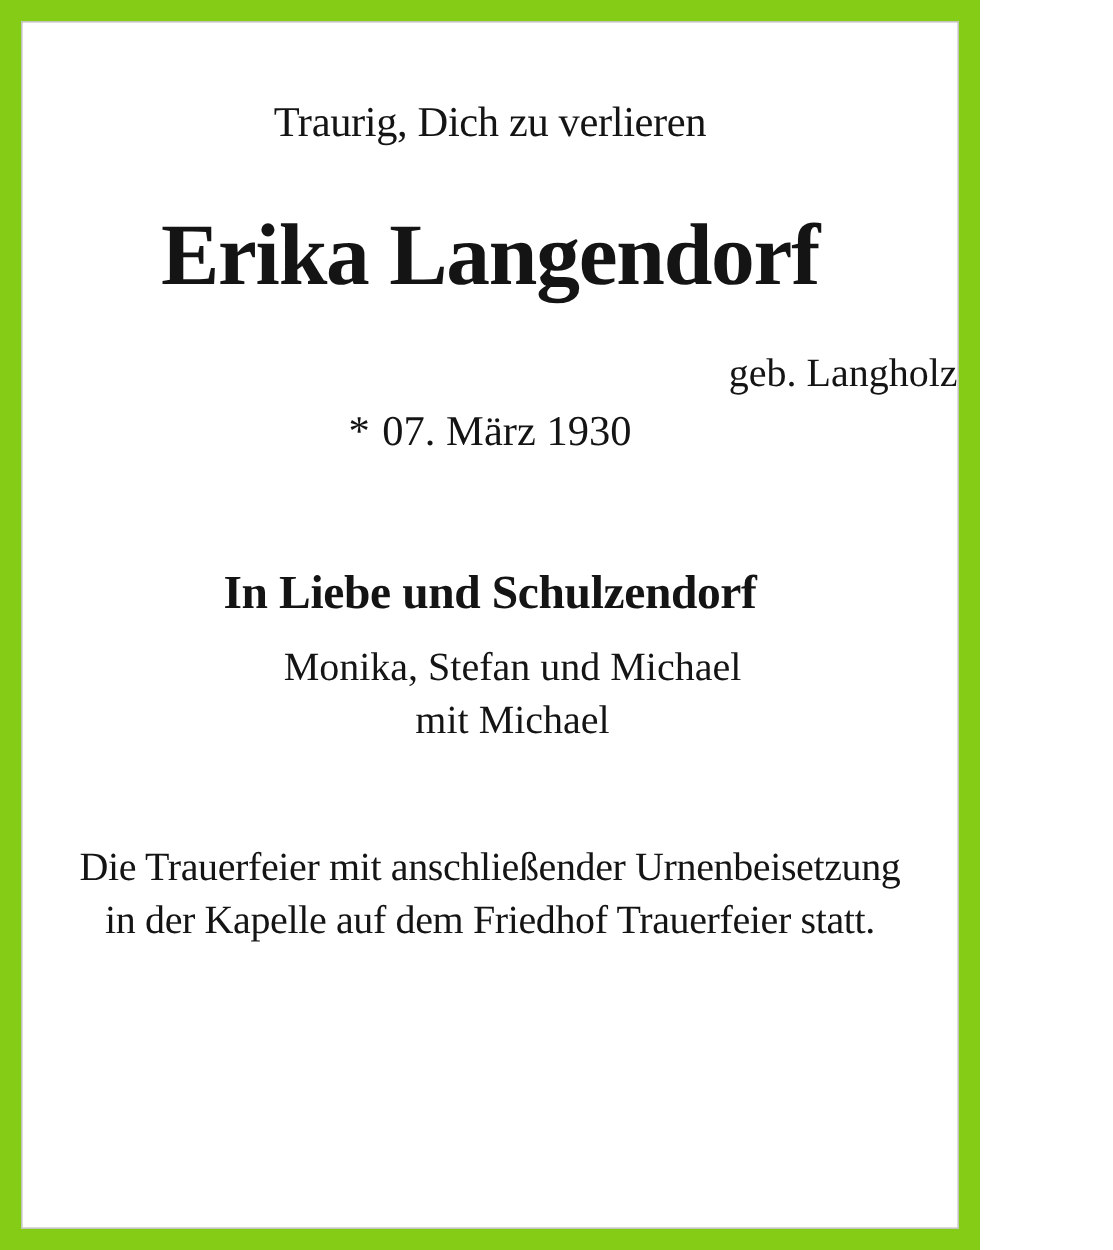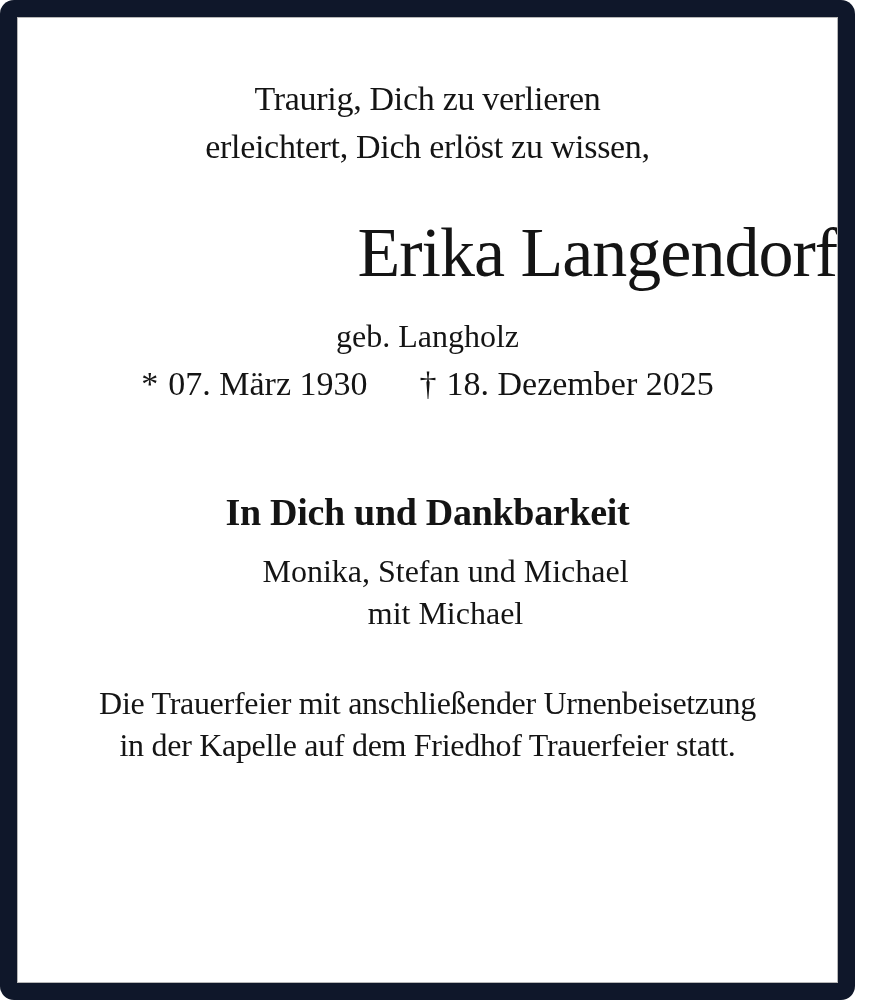--- a/index.html
+++ b/index.html
@@ -5,25 +5,24 @@
   html, body {
     margin: 0;
     padding: 0;
     width: 890px;
     height: 1000px;
     background: #ffffff;
     font-family: "Liberation Serif", serif;
   }
   .frame {
     box-sizing: border-box;
-    width: 855px;
+    width: 784px;
     height: 1000px;
-    background: #0f172a;
+    background: #84cc16;
     padding: 17px;
-    border-radius: 14px;
   }
   .inner {
     box-sizing: border-box;
     width: 100%;
     height: 100%;
     background: #ffffff;
     border: 1px solid #b7b7b7;
     color: #141414;
     text-align: center;
     overflow: hidden;
@@ -31,28 +30,28 @@
   .epitaph {
     margin-top: 57px;
     font-size: 34px;
     line-height: 48px;
     letter-spacing: -0.3px;
   }
   .name {
     margin: 43px 0 0 0;
     font-size: 70px;
     line-height: 78px;
-    font-weight: normal;
+    font-weight: bold;
     letter-spacing: -1px;
-    text-align: right;
   }
   .maiden {
-    margin-top: 24px;
+    margin-top: 34px;
     font-size: 32px;
     line-height: 40px;
+    text-align: right;
   }
   .dates {
     margin-top: 6px;
     font-size: 34px;
     line-height: 44px;
     display: flex;
     justify-content: center;
     gap: 52px;
   }
   .dates .sym {
@@ -66,51 +65,47 @@
     font-weight: bold;
     letter-spacing: -0.3px;
   }
   .mourners {
     margin-top: 14px;
     font-size: 32px;
     line-height: 42px;
     margin-left: 36px;
   }
   .funeral {
-    margin-top: 48px;
+    margin-top: 76px;
     font-size: 32px;
     line-height: 42px;
     letter-spacing: -0.3px;
   }
 </style>
 </head>
 <body>
 
 <div class="frame">
   <div class="inner">
 
     <div class="epitaph">
       <div>Traurig, Dich zu verlieren</div>
-      <div>erleichtert, Dich erlöst zu wissen,</div>
     </div>
 
     <h1 class="name">Erika Langendorf</h1>
 
     <div class="maiden">geb. Langholz</div>
 
     <div class="dates">
       <span>
         <span class="sym">*</span><span>07. März 1930</span>
       </span>
-      <span>
-        <span class="sym">†</span><span>18. Dezember 2025</span>
-      </span>
     </div>
 
-    <div class="closing">In Dich und Dankbarkeit</div>
+    <div class="closing">In Liebe und Schulzendorf</div>
 
     <div class="mourners">
       <div>Monika, Stefan und Michael</div>
       <div>mit Michael</div>
     </div>
 
     <div class="funeral">
       <div>Die Trauerfeier mit anschließender Urnenbeisetzung</div>
       <div>in der Kapelle auf dem Friedhof Trauerfeier statt.</div>
     </div>

